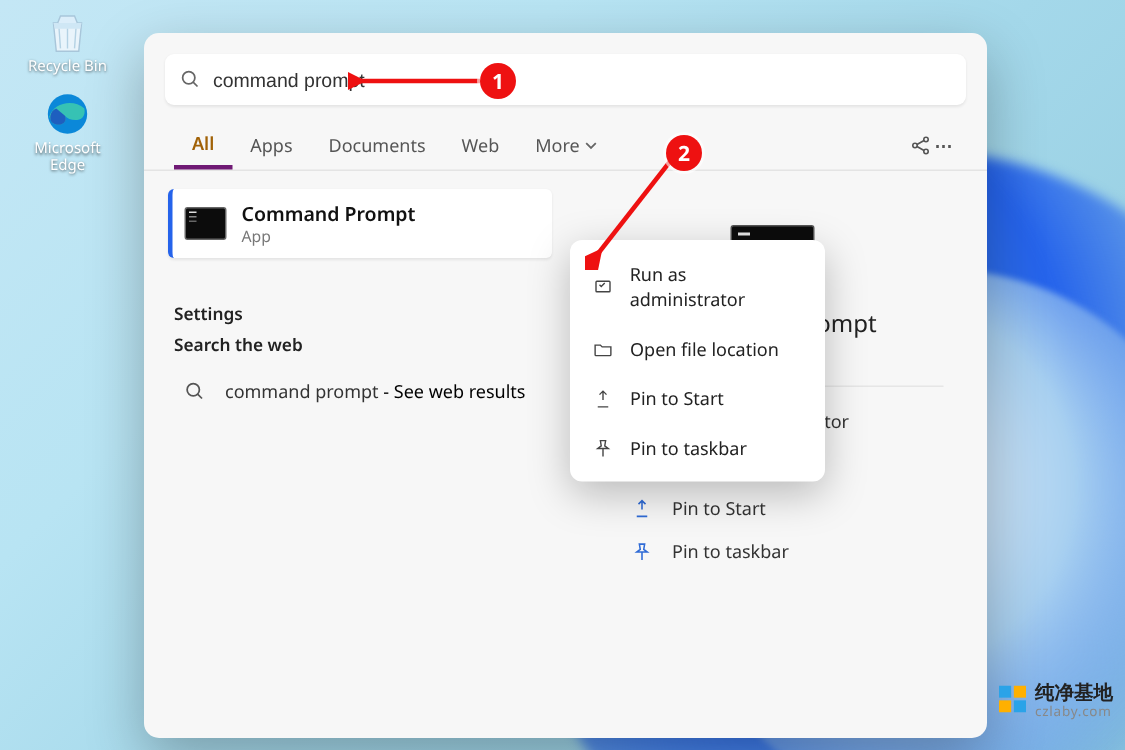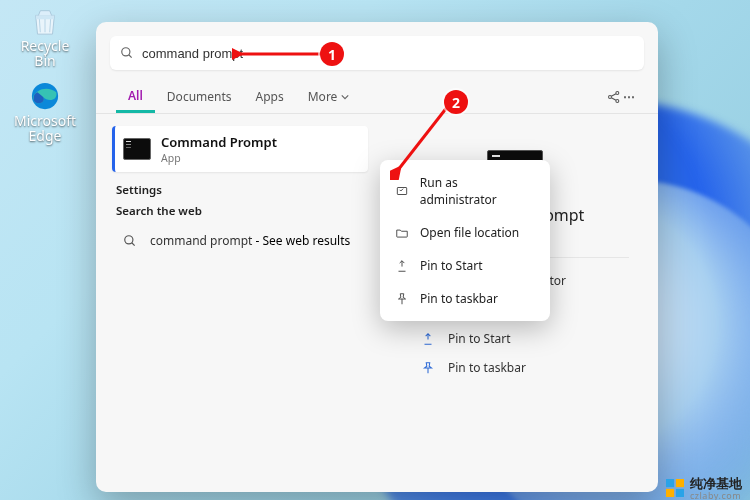--- a/index.html
+++ b/index.html
@@ -17,21 +17,21 @@
     }
     .wallpaper-bloom2 {
       position: absolute; right: -60px; bottom: -40px;
       width: 360px; height: 360px; border-radius: 50%;
       background: radial-gradient(circle at 40% 40%, #e8f2fc 0%, #a8d0f0 40%, rgba(180,210,240,0) 75%);
       filter: blur(2px);
     }
     
     .desktop-icons { position: absolute; left: 10px; top: 0; width: 70px; }
     .desk-item { display: flex; flex-direction: column; align-items: center; padding: 6px 2px; text-align: center; gap: 2px; }
-    .desk-item span { color: #fff; font-size: 14px; text-shadow: 0 1px 2px rgba(0,0,0,.6); line-height: 1.1; }
+    .desk-item span { color: #fff; font-size: 10px; text-shadow: 0 1px 2px rgba(0,0,0,.6); line-height: 1.1; }
     .recycle-icon { width: 30px; height: 30px; }
     .edge-icon { width: 30px; height: 30px; }
 
     
     .search-panel {
       position: absolute; left: 96px; top: 22px;
       width: 562px; height: 470px;
       background: #f7f7f7;
       border-radius: 10px;
       box-shadow: 0 14px 38px rgba(0,0,0,.28);
@@ -49,21 +49,21 @@
       flex: 1; border: none; outline: none;
       font-size: 13px; color: #333; background: transparent;
     }
     .tabs {
       display: flex; align-items: center;
       padding: 0 20px; height: 34px;
       border-bottom: 1px solid #e4e4e4;
       font-size: 12px; color: #555;
     }
     .tab { padding: 0 12px; height: 100%; display: flex; align-items: center; gap: 4px; cursor: default; }
-    .tab.active { font-weight: 600; border-bottom: 3px solid #14b8a6; color: #a21caf; }
+    .tab.active { font-weight: 600; border-bottom: 3px solid #701a75; color: #a16207; }
     .tabs-spacer { flex: 1; }
     .tabs-icon { width: 16px; height: 16px; display: flex; align-items: center; justify-content: center; color: #555; }
     .dots { letter-spacing: 2px; font-weight: 700; }
 
     .content { flex: 1; display: flex; overflow: hidden; }
     .left-col { width: 280px; padding: 12px 8px 12px 16px; }
     .right-col { flex: 1; padding: 10px 14px 14px 10px; display: flex; flex-direction: column; align-items: center; }
 
     .sec-head { font-size: 11.5px; font-weight: 600; color: #222; margin: 6px 4px 6px 4px; }
 
@@ -114,21 +114,21 @@
     .annotation-arrow { position: absolute; z-index: 10; pointer-events: none; }
     .badge {
       position: absolute; width: 24px; height: 24px; border-radius: 50%;
       background: #e11; color: #fff; font-weight: 700; font-size: 14px;
       display: flex; align-items: center; justify-content: center; z-index: 11;
       box-shadow: 0 0 0 2px rgba(255,255,255,.6);
     }
 
     
     .watermark {
-      position: absolute; right: 8px; bottom: 0;
+      position: absolute; right: 8px; bottom: 22px;
       display: flex; align-items: center; gap: 6px;
       font-size: 12px; color: #222; z-index: 20;
     }
     .wm-logo { width: 18px; height: 18px; }
     .wm-text { display: flex; flex-direction: column; line-height: 1.05; }
     .wm-text .l1 { font-weight: 700; font-size: 13px; }
     .wm-text .l2 { font-size: 9px; color: #888; letter-spacing: .5px; }
   </style>
 </head>
 <body>
@@ -164,24 +164,27 @@
         <line x1="20" y1="20" x2="15" y2="15"></line>
     </svg>
     <input type="text" value="command prompt" style="">
   </div>
 
   <div class="tabs">
     <div class="tab active">
         <span>All</span>
       </div>
     <div class="tab">
+        <span>Apps</span>
+      </div>
+    <div class="tab">
         <span>Documents</span>
       </div>
     <div class="tab">
-        <span>Apps</span>
+        <span>Web</span>
       </div>
     <div class="tab">
       <span>More</span>
       <svg width="8" height="8" viewBox="0 0 10 10">
           <path d="M1 3 L5 7 L9 3" fill="none" stroke="#666" stroke-width="1.5"></path>
         </svg>
     </div>
     <div class="tabs-spacer"></div>
     <div class="tabs-icon">
       <svg width="16" height="16" viewBox="0 0 24 24" fill="none" stroke="#555" stroke-width="1.6">
@@ -198,21 +201,21 @@
     <div class="left-col">
 
       <div class="best-row">
         <div class="cmd-thumb"></div>
         <div class="title-stack">
           <div class="t1">Command Prompt</div>
           <div class="t2">App</div>
         </div>
       </div>
 
-      <div class="sec-head" style="margin-top:10px">Settings</div>
+      <div class="sec-head" style="margin-top:30px">Settings</div>
 
       <div class="sec-head" style="">Search the web</div>
       <div class="plain-item">
         <span class="ico">
           <svg width="14" height="14" viewBox="0 0 24 24" fill="none" stroke="#555" stroke-width="2">
               <circle cx="10" cy="10" r="7"></circle>
               <line x1="20" y1="20" x2="15" y2="15"></line>
             </svg>
         </span>
         <span>

